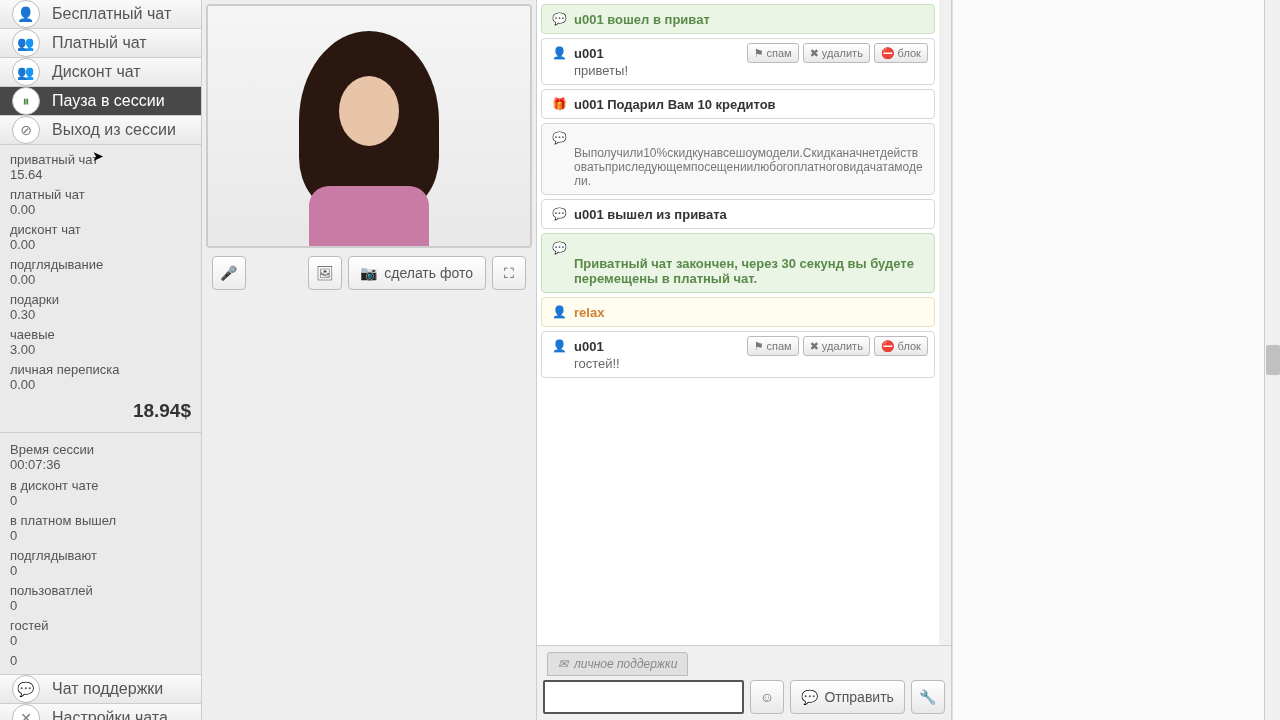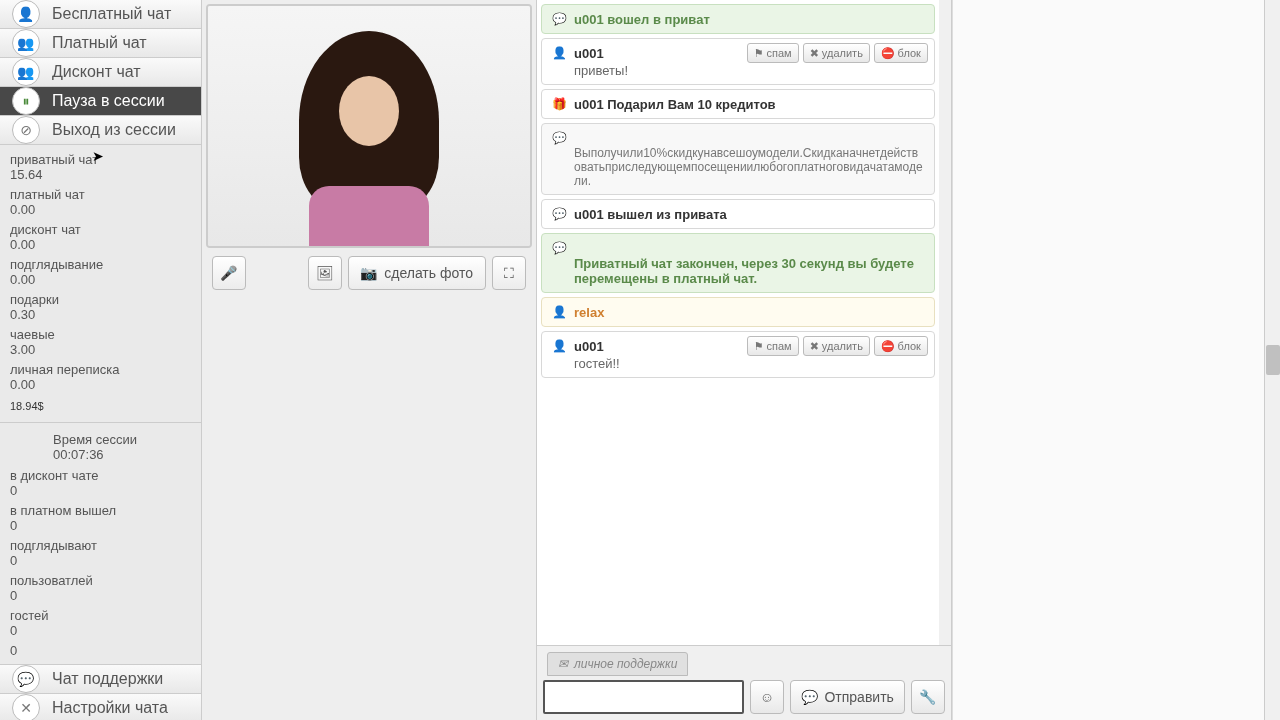--- a/index.html
+++ b/index.html
@@ -5,22 +5,22 @@
 * { box-sizing: border-box; margin: 0; padding: 0; }
 body { font-family: Arial, sans-serif; font-size: 13px; color: #333; background: #fff; width: 1280px; height: 720px; overflow: hidden; }
 .app { display: flex; height: 720px; }
 .sidebar { width: 202px; background: #eaeaea; border-right: 1px solid #ccc; display: flex; flex-direction: column; }
 .menu-item { display: flex; align-items: center; height: 43px; padding: 0 12px; background: linear-gradient(#fafafa, #e8e8e8); border-bottom: 1px solid #ccc; cursor: pointer; font-size: 16px; color: #555; }
 .menu-item.active { background: #484848; color: #fff; }
 .menu-icon { width: 28px; height: 28px; border-radius: 50%; background: #fff; border: 1px solid #bbb; display: flex; align-items: center; justify-content: center; margin-right: 12px; font-size: 14px; color: #777; }
 .menu-item.active .menu-icon { background: #fff; }
 .stats { background: #eaeaea; padding: 4px 10px; border-bottom: 1px solid #ccc; }
 .stat-row { display: flex; justify-content: space-between; padding: 2.5px 0; font-size: 13px; color: #555; flex-direction: column; }
-.stat-row.total { font-weight: normal; font-size: 11px; justify-content: flex-end; padding: 6px 0; color: #333; }
-.stat-row.timer { font-size: 13px; padding: 5px 0 3px 0; margin-left: 43px; }
+.stat-row.total { font-weight: bold; font-size: 19px; justify-content: flex-end; padding: 6px 0; color: #333; text-align: right; }
+.stat-row.timer { font-size: 13px; padding: 5px 0 3px 0; }
 .middle { width: 335px; background: #eee; border-right: 1px solid #ccc; display: flex; flex-direction: column; }
 .video { height: 244px; background: #f8f8f8; border: 2px solid #ccc; border-radius: 4px; margin: 4px; position: relative; display: flex; align-items: center; justify-content: center; overflow: hidden; }
 .video-placeholder { width: 100%; height: 100%; background: linear-gradient(180deg, #f5f5f5 0%, #e8e8e8 100%); display: flex; align-items: flex-end; justify-content: center; }
 .person { width: 180px; height: 220px; position: relative; }
 .person-hair { width: 140px; height: 180px; background: #2a1810; border-radius: 50% 50% 30% 30%; position: absolute; top: 5px; left: 20px; }
 .person-hair::before { content: ''; position: absolute; width: 60px; height: 70px; background: #e8c5a8; border-radius: 50%; top: 45px; left: 40px; }
 .person-body { width: 120px; height: 60px; background: #c87ba5; position: absolute; bottom: 0; left: 30px; border-radius: 20px 20px 0 0; }
 .video-controls { display: flex; gap: 6px; padding: 4px 6px; margin: 0 4px; }
 .vc-btn { height: 34px; background: linear-gradient(#fff, #ececec); border: 1px solid #bbb; border-radius: 4px; display: flex; align-items: center; justify-content: center; cursor: pointer; font-size: 14px; color: #555; }
 .vc-mic { width: 34px; }

